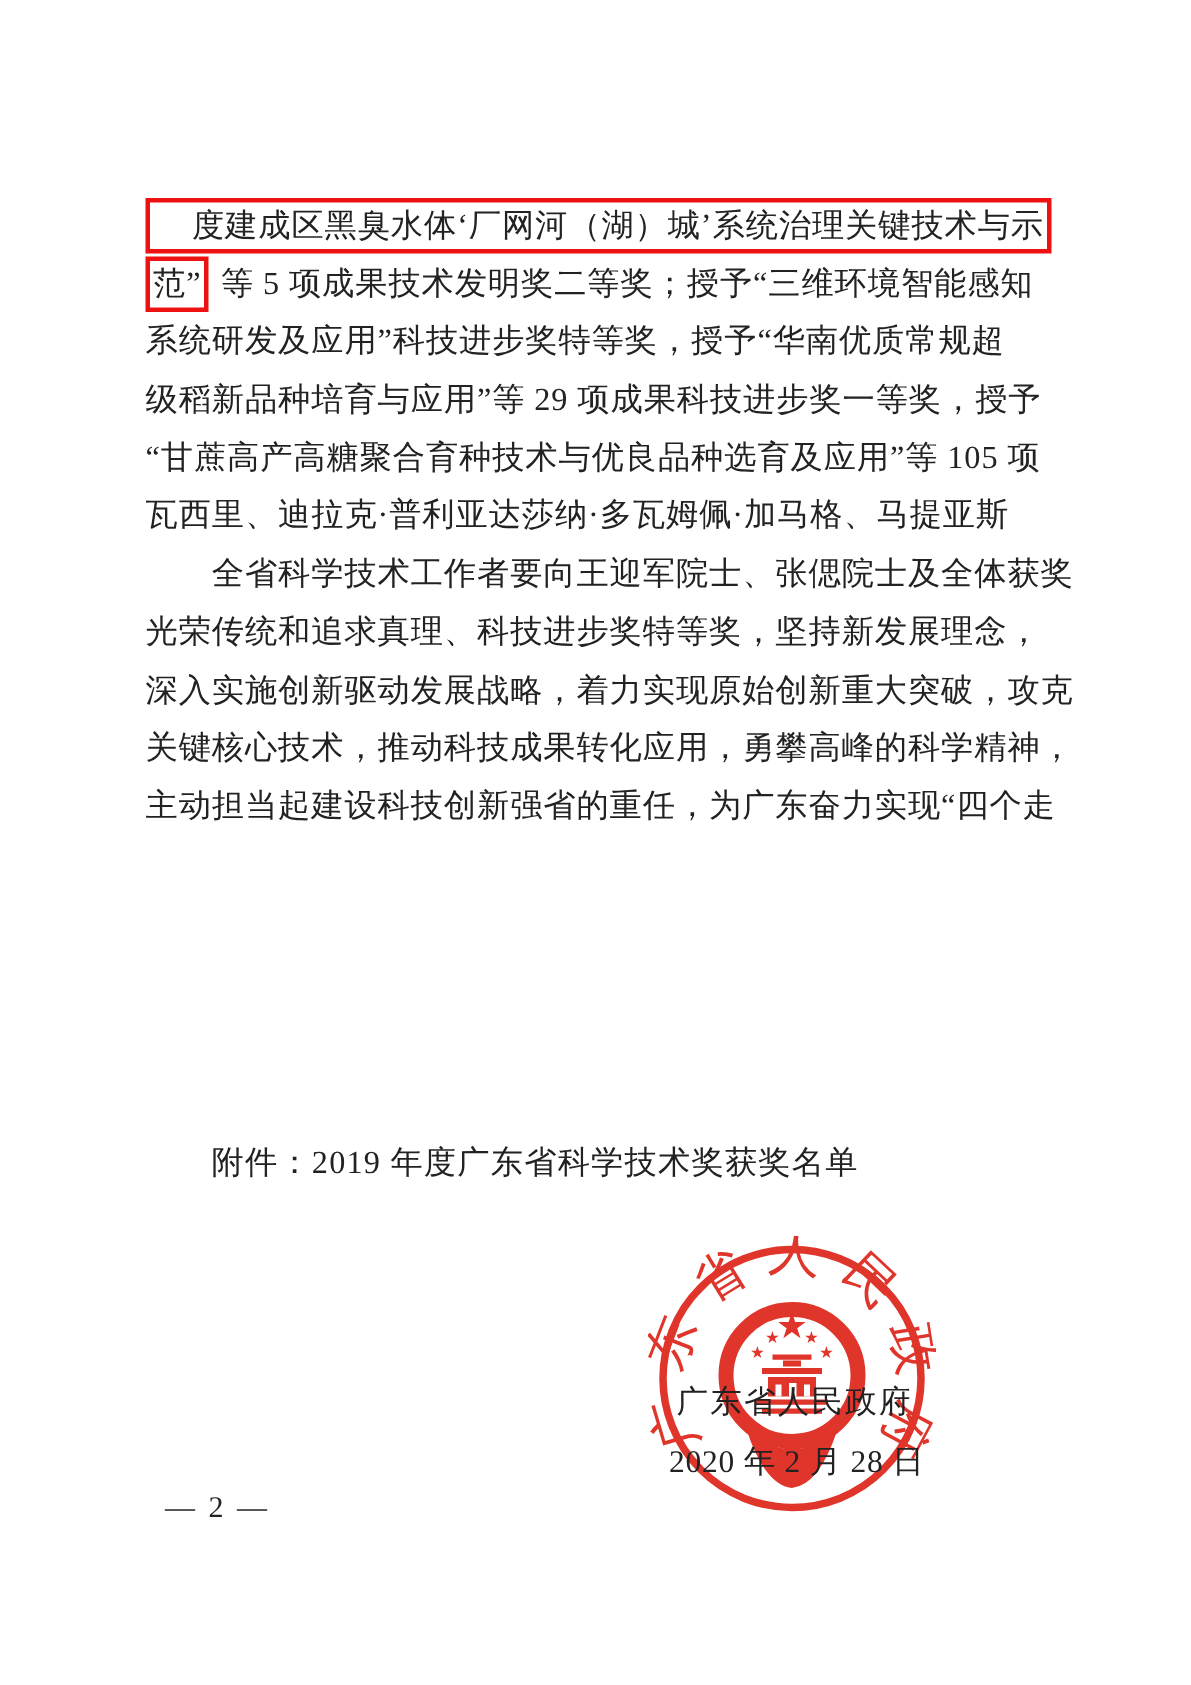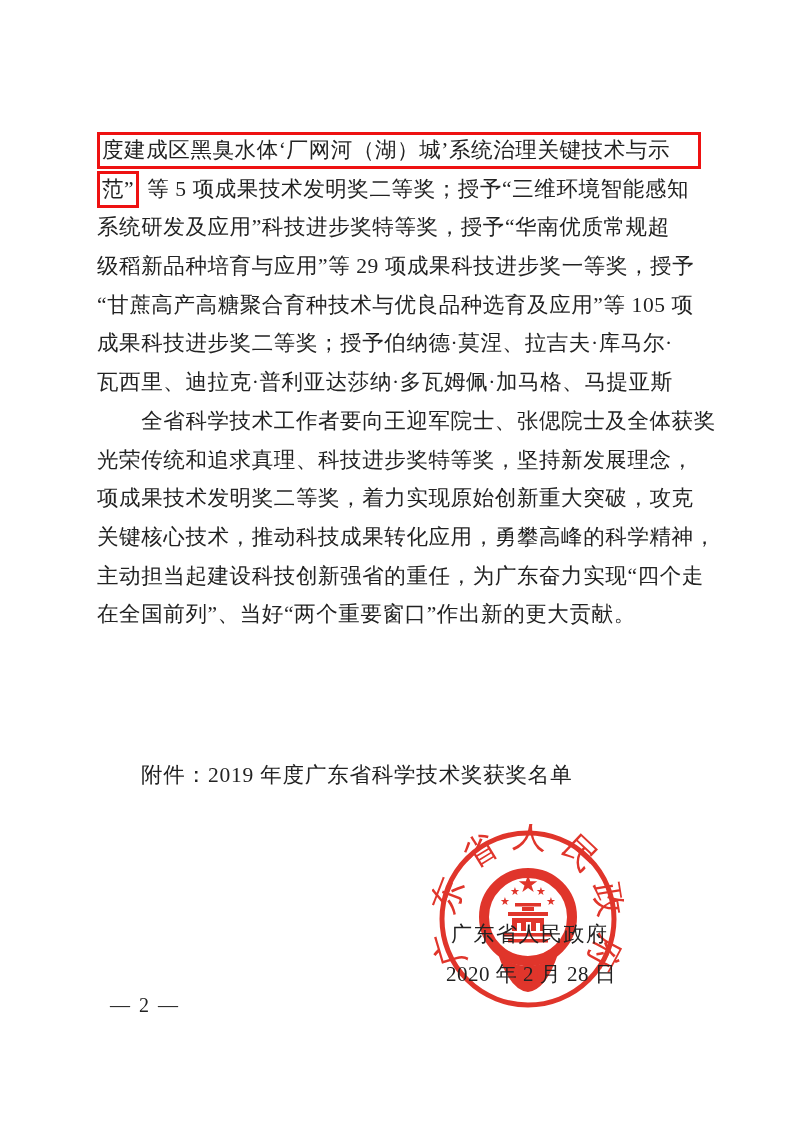--- a/index.html
+++ b/index.html
@@ -17,21 +17,21 @@
   }
   .textblock{
     position:absolute;left:97px;top:131px;width:604px;
     font-size:21.5px;line-height:38.7px;letter-spacing:0.6px;
   }
   .line{height:38.7px;white-space:nowrap;}
   .hl{
     display:inline-block;border:3px solid var(--highlight_box);
     padding:0 2px;line-height:31px;box-sizing:border-box;vertical-align:baseline;
   }
-  .hl-full{width:100%;}
+  .hl-full{width:100%;text-align:right;}
   .hl-part{margin-right:8px;}
   .attachment{
     position:absolute;left:141px;top:760px;font-size:21.5px;letter-spacing:0.8px;
     white-space:nowrap;
   }
   .signature{
     position:absolute;left:451px;top:920px;font-size:21px;letter-spacing:1.5px;
     white-space:nowrap;z-index:3;
   }
   .issue-date{
@@ -51,28 +51,26 @@
 <body>
 
 <div id="page">
 
   <div class="textblock">
     <div class="line"><span class="hl hl-full">度建成区黑臭水体‘厂网河（湖）城’系统治理关键技术与示</span></div>
     <div class="line"><span class="hl hl-part">范”</span><span>等 5 项成果技术发明奖二等奖；授予“三维环境智能感知</span></div>
     <div class="line">系统研发及应用”科技进步奖特等奖，授予“华南优质常规超</div>
     <div class="line">级稻新品种培育与应用”等 29 项成果科技进步奖一等奖，授予</div>
     <div class="line">“甘蔗高产高糖聚合育种技术与优良品种选育及应用”等 105 项</div>
-    <div class="line">成果科技进步奖二等奖；授予伯纳德·莫涅、拉吉夫·库马尔·</div>
     <div class="line">瓦西里、迪拉克·普利亚达莎纳·多瓦姆佩·加马格、马提亚斯</div>
     <div class="line">　　全省科学技术工作者要向王迎军院士、张偲院士及全体获奖</div>
     <div class="line">光荣传统和追求真理、科技进步奖特等奖，坚持新发展理念，</div>
-    <div class="line">项成果技术发明奖二等奖，着力实现原始创新重大突破，攻克</div>
+    <div class="line">深入实施创新驱动发展战略，着力实现原始创新重大突破，攻克</div>
     <div class="line">关键核心技术，推动科技成果转化应用，勇攀高峰的科学精神，</div>
     <div class="line">主动担当起建设科技创新强省的重任，为广东奋力实现“四个走</div>
-    <div class="line">在全国前列”、当好“两个重要窗口”作出新的更大贡献。</div>
   </div>
 
   <div class="attachment">附件：2019 年度广东省科学技术奖获奖名单</div>
 
   <svg class="seal" viewBox="0 0 192 192" xmlns="http://www.w3.org/2000/svg">
 
     <circle cx="96" cy="95" r="86" fill="none" style="stroke:var(--seal_red)" stroke-width="5"></circle>
 
     <defs>
       <path id="sealArc" d="M 40.8,141.3 A 72,72 0 1 1 151.2,141.3" fill="none"></path>

